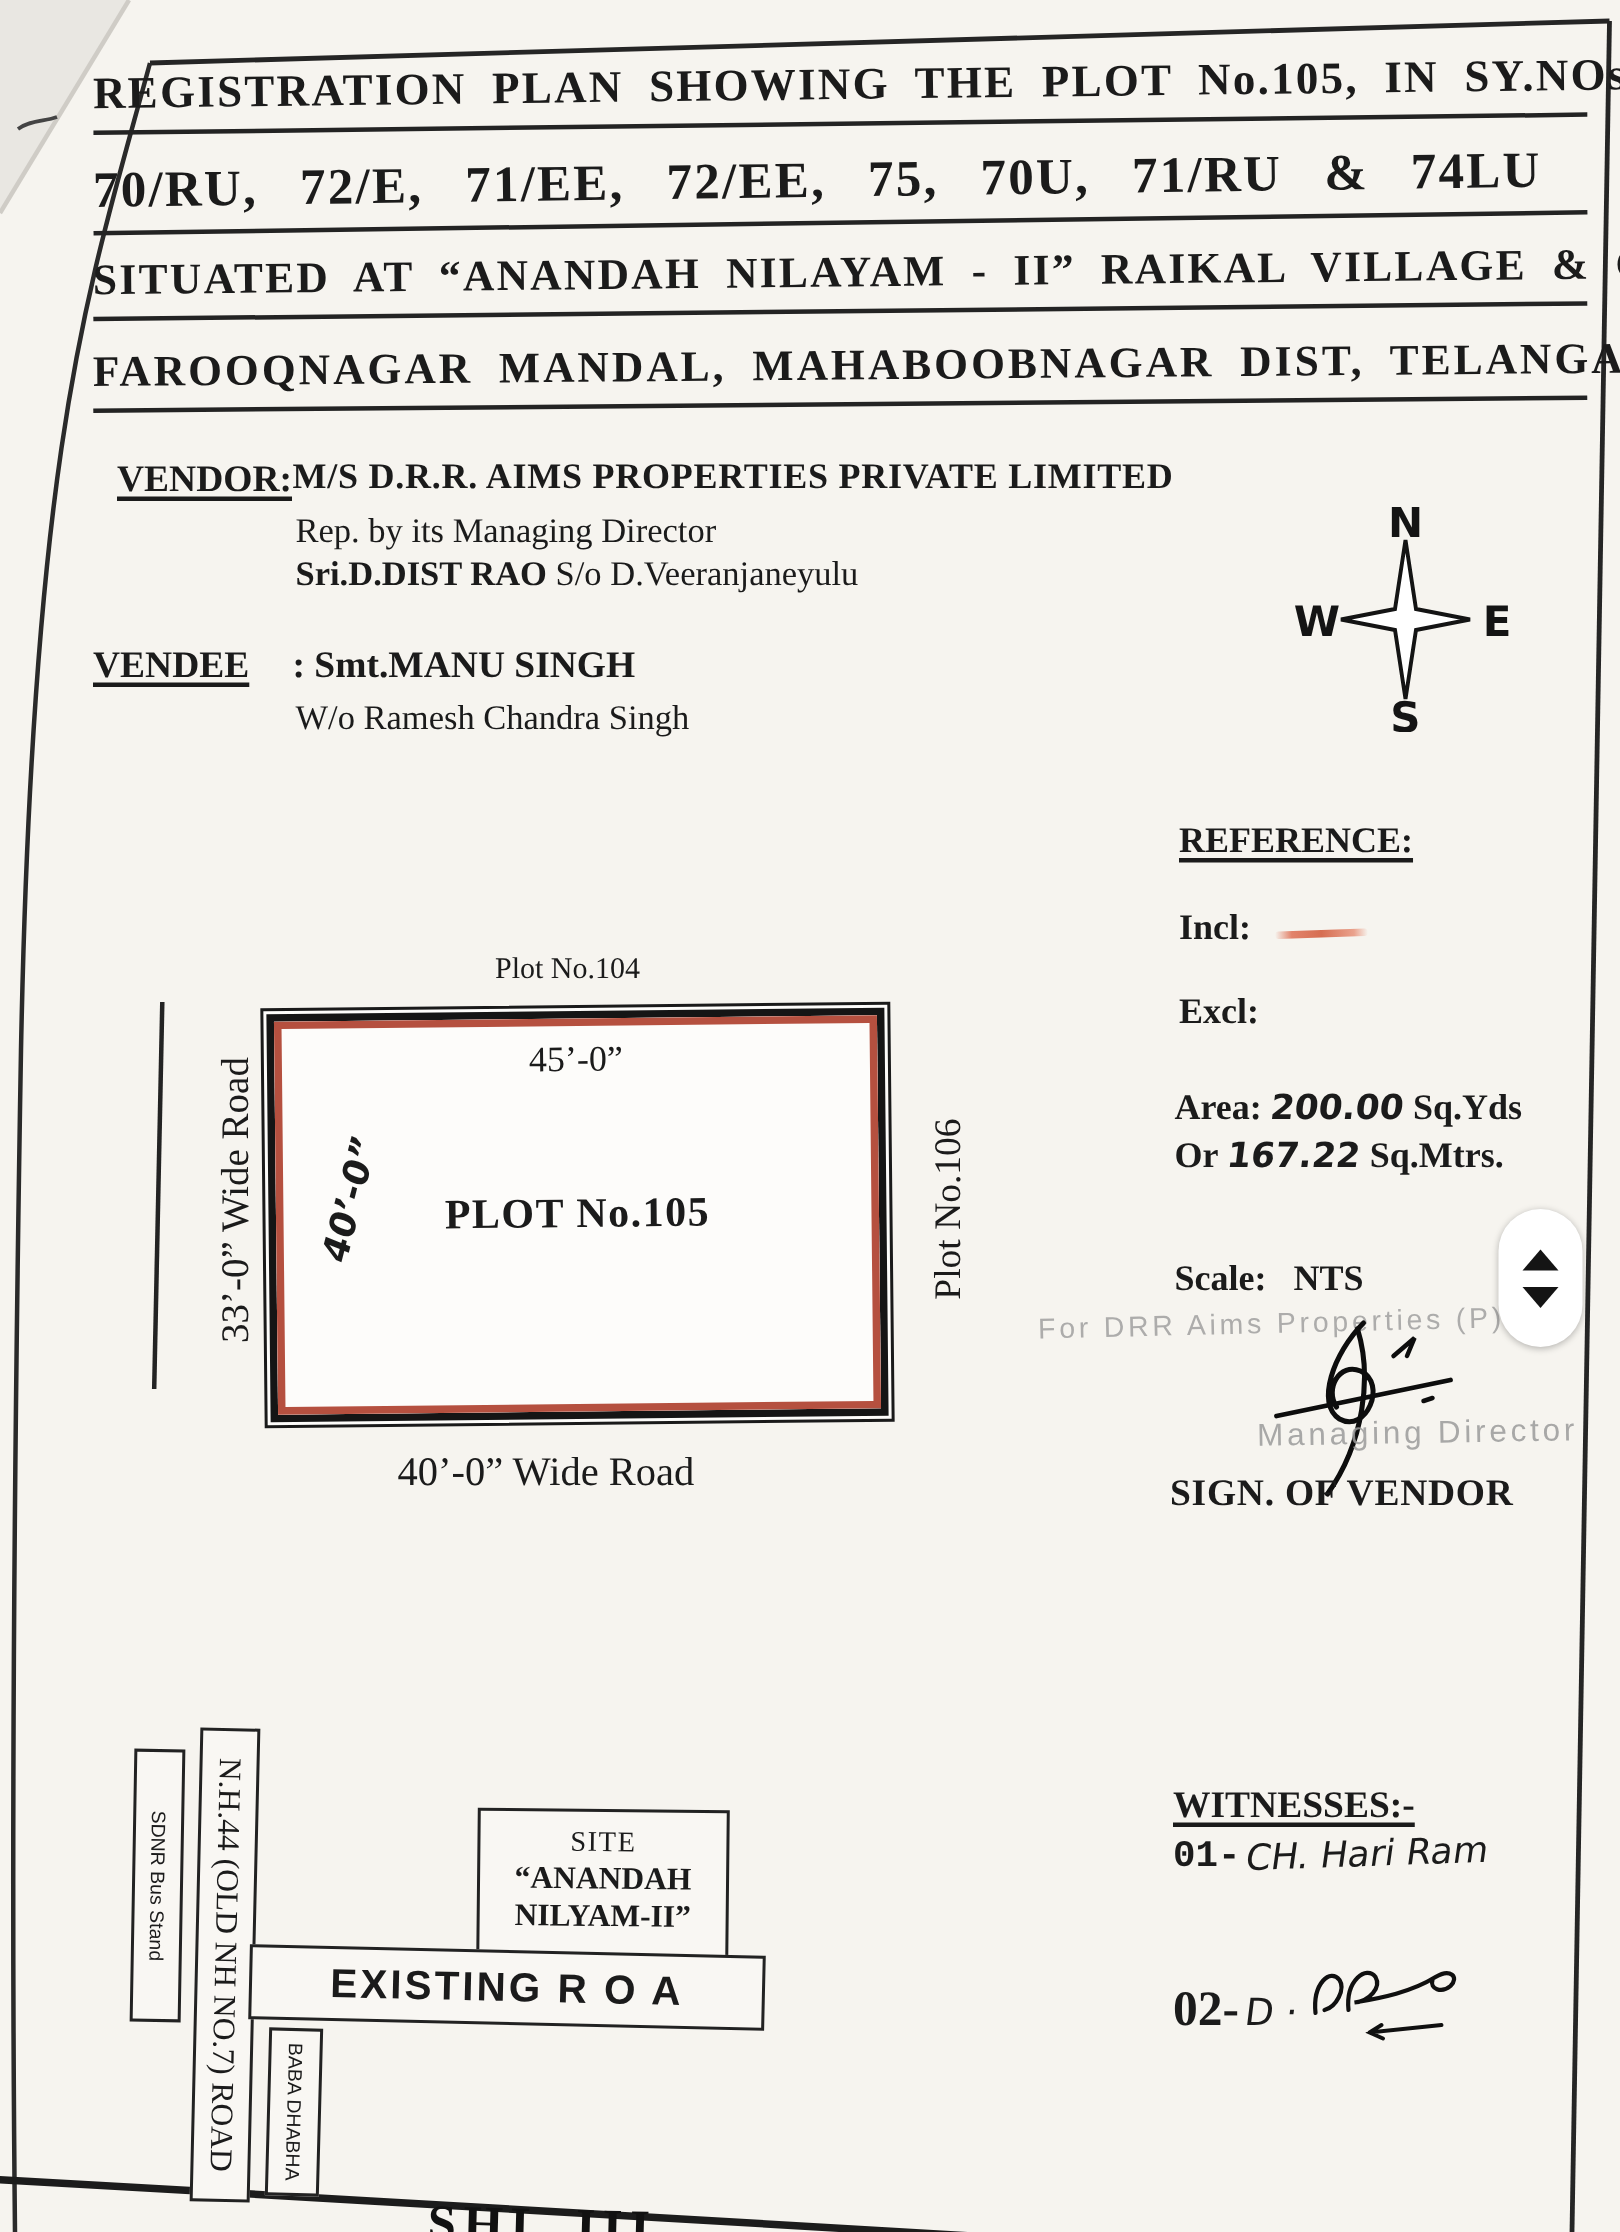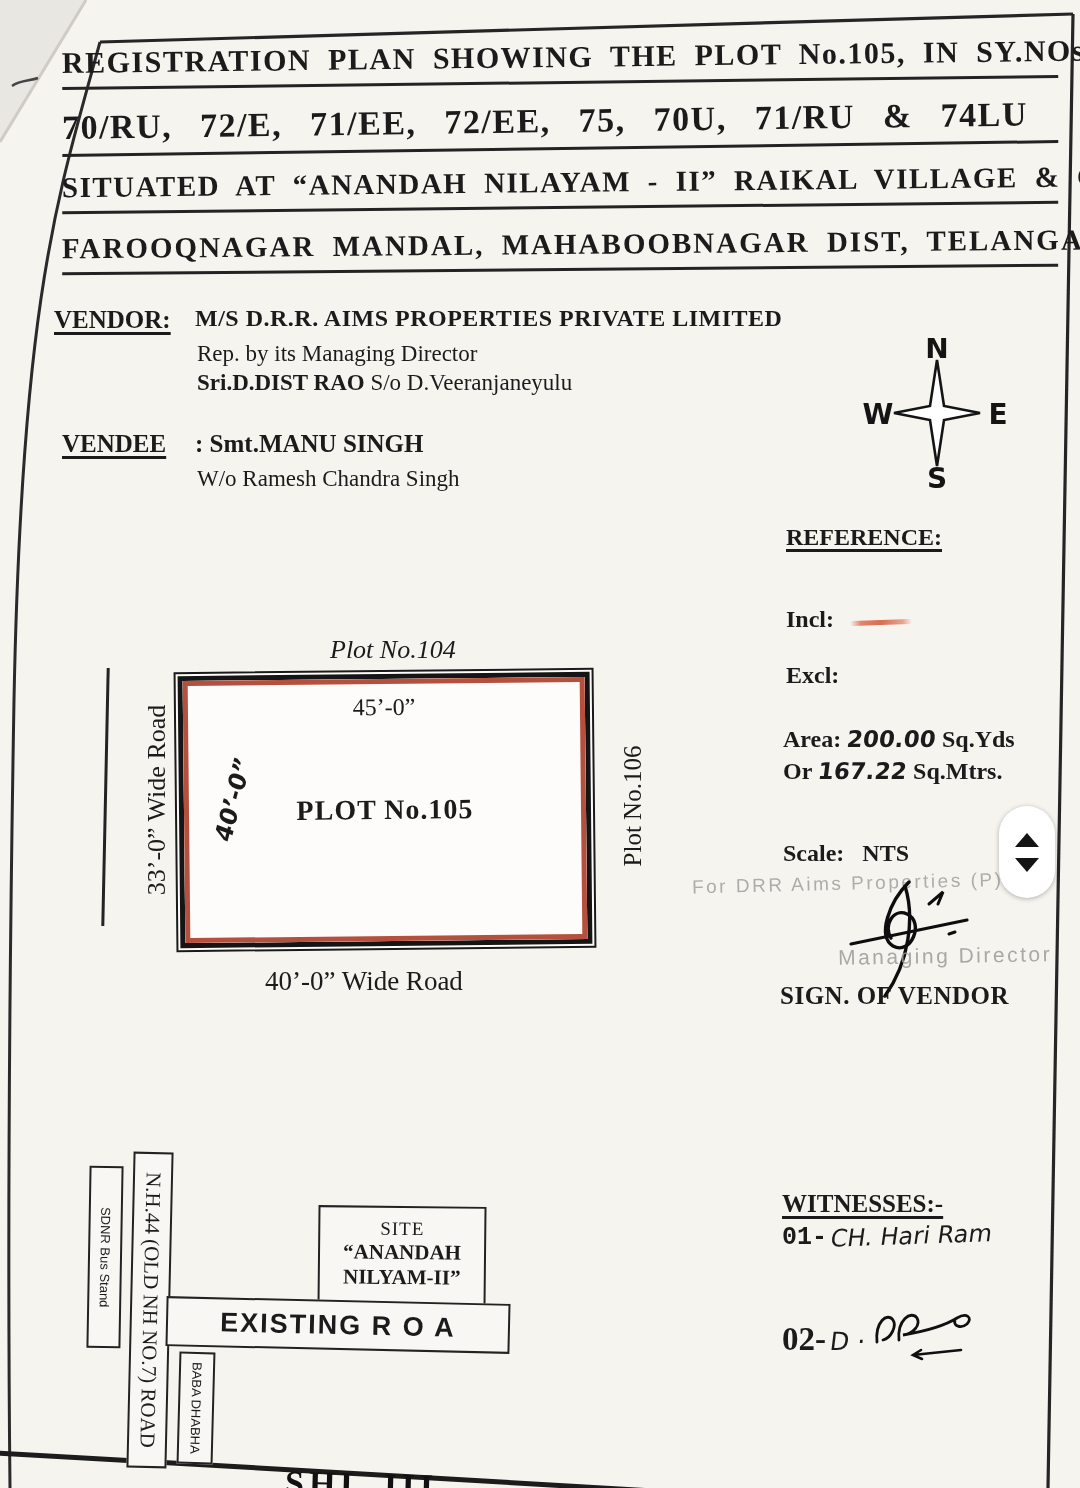--- a/index.html
+++ b/index.html
@@ -86,21 +86,21 @@
 </svg>
 
 <div>
   <div class="title-line" style="top:40px;font-size:30px;transform:rotate(-0.7deg);">REGISTRATION PLAN SHOWING THE PLOT No.105, IN SY.NOs.</div>
   <div class="title-line" style="top:102px;font-size:34px;word-spacing:18px;transform:rotate(-0.8deg);">70/RU, 72/E, 71/EE, 72/EE, 75, 70U,  71/RU &amp; 74LU</div>
   <div class="title-line" style="top:166px;font-size:29px;transform:rotate(-0.6deg);">SITUATED AT “ANANDAH NILAYAM - II” RAIKAL VILLAGE &amp; G.P.,</div>
   <div class="title-line" style="top:228px;font-size:29px;letter-spacing:2px;transform:rotate(-0.5deg);">FAROOQNAGAR MANDAL, MAHABOOBNAGAR DIST, TELANGANA.</div>
 </div>
 
 <div>
-  <div class="abs b ul" style="left:54px;top:306px;font-size:25px;">VENDOR:</div>
+  <div class="abs b ul" style="left:78px;top:306px;font-size:25px;">VENDOR:</div>
   <div class="abs b" style="left:195px;top:305px;font-size:24px;letter-spacing:0.5px;">M/S D.R.R. AIMS PROPERTIES PRIVATE LIMITED</div>
   <div class="abs serif23" style="left:197px;top:341px;text-align:center;">Rep. by its Managing Director</div>
   <div class="abs serif23" style="left:197px;top:370px;">
     <span class="b">Sri.D.DIST RAO</span><span> S/o D.Veeranjaneyulu</span>
   </div>
 </div>
 
 <div>
   <div class="abs b ul" style="left:62px;top:430px;font-size:25px;">VENDEE</div>
   <div class="abs b" style="left:195px;top:430px;font-size:25px;">: Smt.MANU SINGH</div>
@@ -109,21 +109,21 @@
 
 <svg class="abs" style="left:860px;top:338px;" width="155" height="150" viewBox="0 0 155 150">
   <polygon points="77,22 84,68 120,75 84,82 77,128 70,82 34,75 70,68" fill="#ffffff" stroke="#141414" stroke-width="2.6"></polygon>
   <text x="77" y="20" text-anchor="middle" font-family="DejaVu Sans, sans-serif" font-weight="900" font-size="28" fill="#141414">N</text>
   <text x="77" y="150" text-anchor="middle" font-family="DejaVu Sans, sans-serif" font-weight="900" font-size="28" fill="#141414">S</text>
   <text x="18" y="86" text-anchor="middle" font-family="DejaVu Sans, sans-serif" font-weight="900" font-size="28" fill="#141414">W</text>
   <text x="138" y="86" text-anchor="middle" font-family="DejaVu Sans, sans-serif" font-weight="900" font-size="28" fill="#141414">E</text>
 </svg>
 
 <div>
-  <div class="abs b ul" style="left:786px;top:524px;font-size:24px;">REFERENCE:</div>
+  <div class="abs b ul" style="left:786px;top:548px;font-size:24px;">REFERENCE:</div>
   <div class="abs b" style="left:786px;top:606px;font-size:24px;">Incl:</div>
   <div class="abs" style="left:850px;top:620px;width:62px;height:5px;border-radius:3px;transform:rotate(-2deg);
               background:linear-gradient(90deg, rgba(226,131,107,0) 0%, var(--incl-mark) 18%, #d66e52 50%, #eaa28d 85%, rgba(226,131,107,0) 100%);"></div>
   <div class="abs b" style="left:786px;top:662px;font-size:24px;">Excl:</div>
   <div class="abs" style="left:783px;top:726px;font-size:24px;">
     <span class="b">Area:</span>
     <span class="hand" style="font-size:23px;">200.00</span>
     <span class="b">Sq.Yds</span>
   </div>
   <div class="abs" style="left:783px;top:758px;font-size:24px;">
@@ -131,21 +131,21 @@
     <span class="hand" style="font-size:23px;">167.22</span>
     <span class="b">Sq.Mtrs.</span>
   </div>
   <div class="abs" style="left:783px;top:840px;font-size:24px;">
     <span class="b">Scale:</span>
     <span class="b" style="margin-left:12px;">NTS</span>
   </div>
 </div>
 
 <div>
-  <div class="abs" style="left:330px;top:635px;font-size:26px;font-style:italic;">Plot No.104</div>
+  <div class="abs" style="left:330px;top:635px;font-size:20px;">Plot No.104</div>
 
   <div class="plot-rect">
     <div class="plot-rect-mid">
       <div class="plot-rect-inner">
         <div class="abs" style="left:0;right:0;top:10px;text-align:center;font-size:24px;">45’-0”</div>
         <div class="abs b" style="left:0;right:0;top:110px;text-align:center;font-size:28px;letter-spacing:1px;">PLOT No.105</div>
         <div class="abs hand" style="left:2px;top:100px;font-size:24px;transform:rotate(-75deg) skewX(-7deg);">40’-0”</div>
       </div>
     </div>
   </div>

